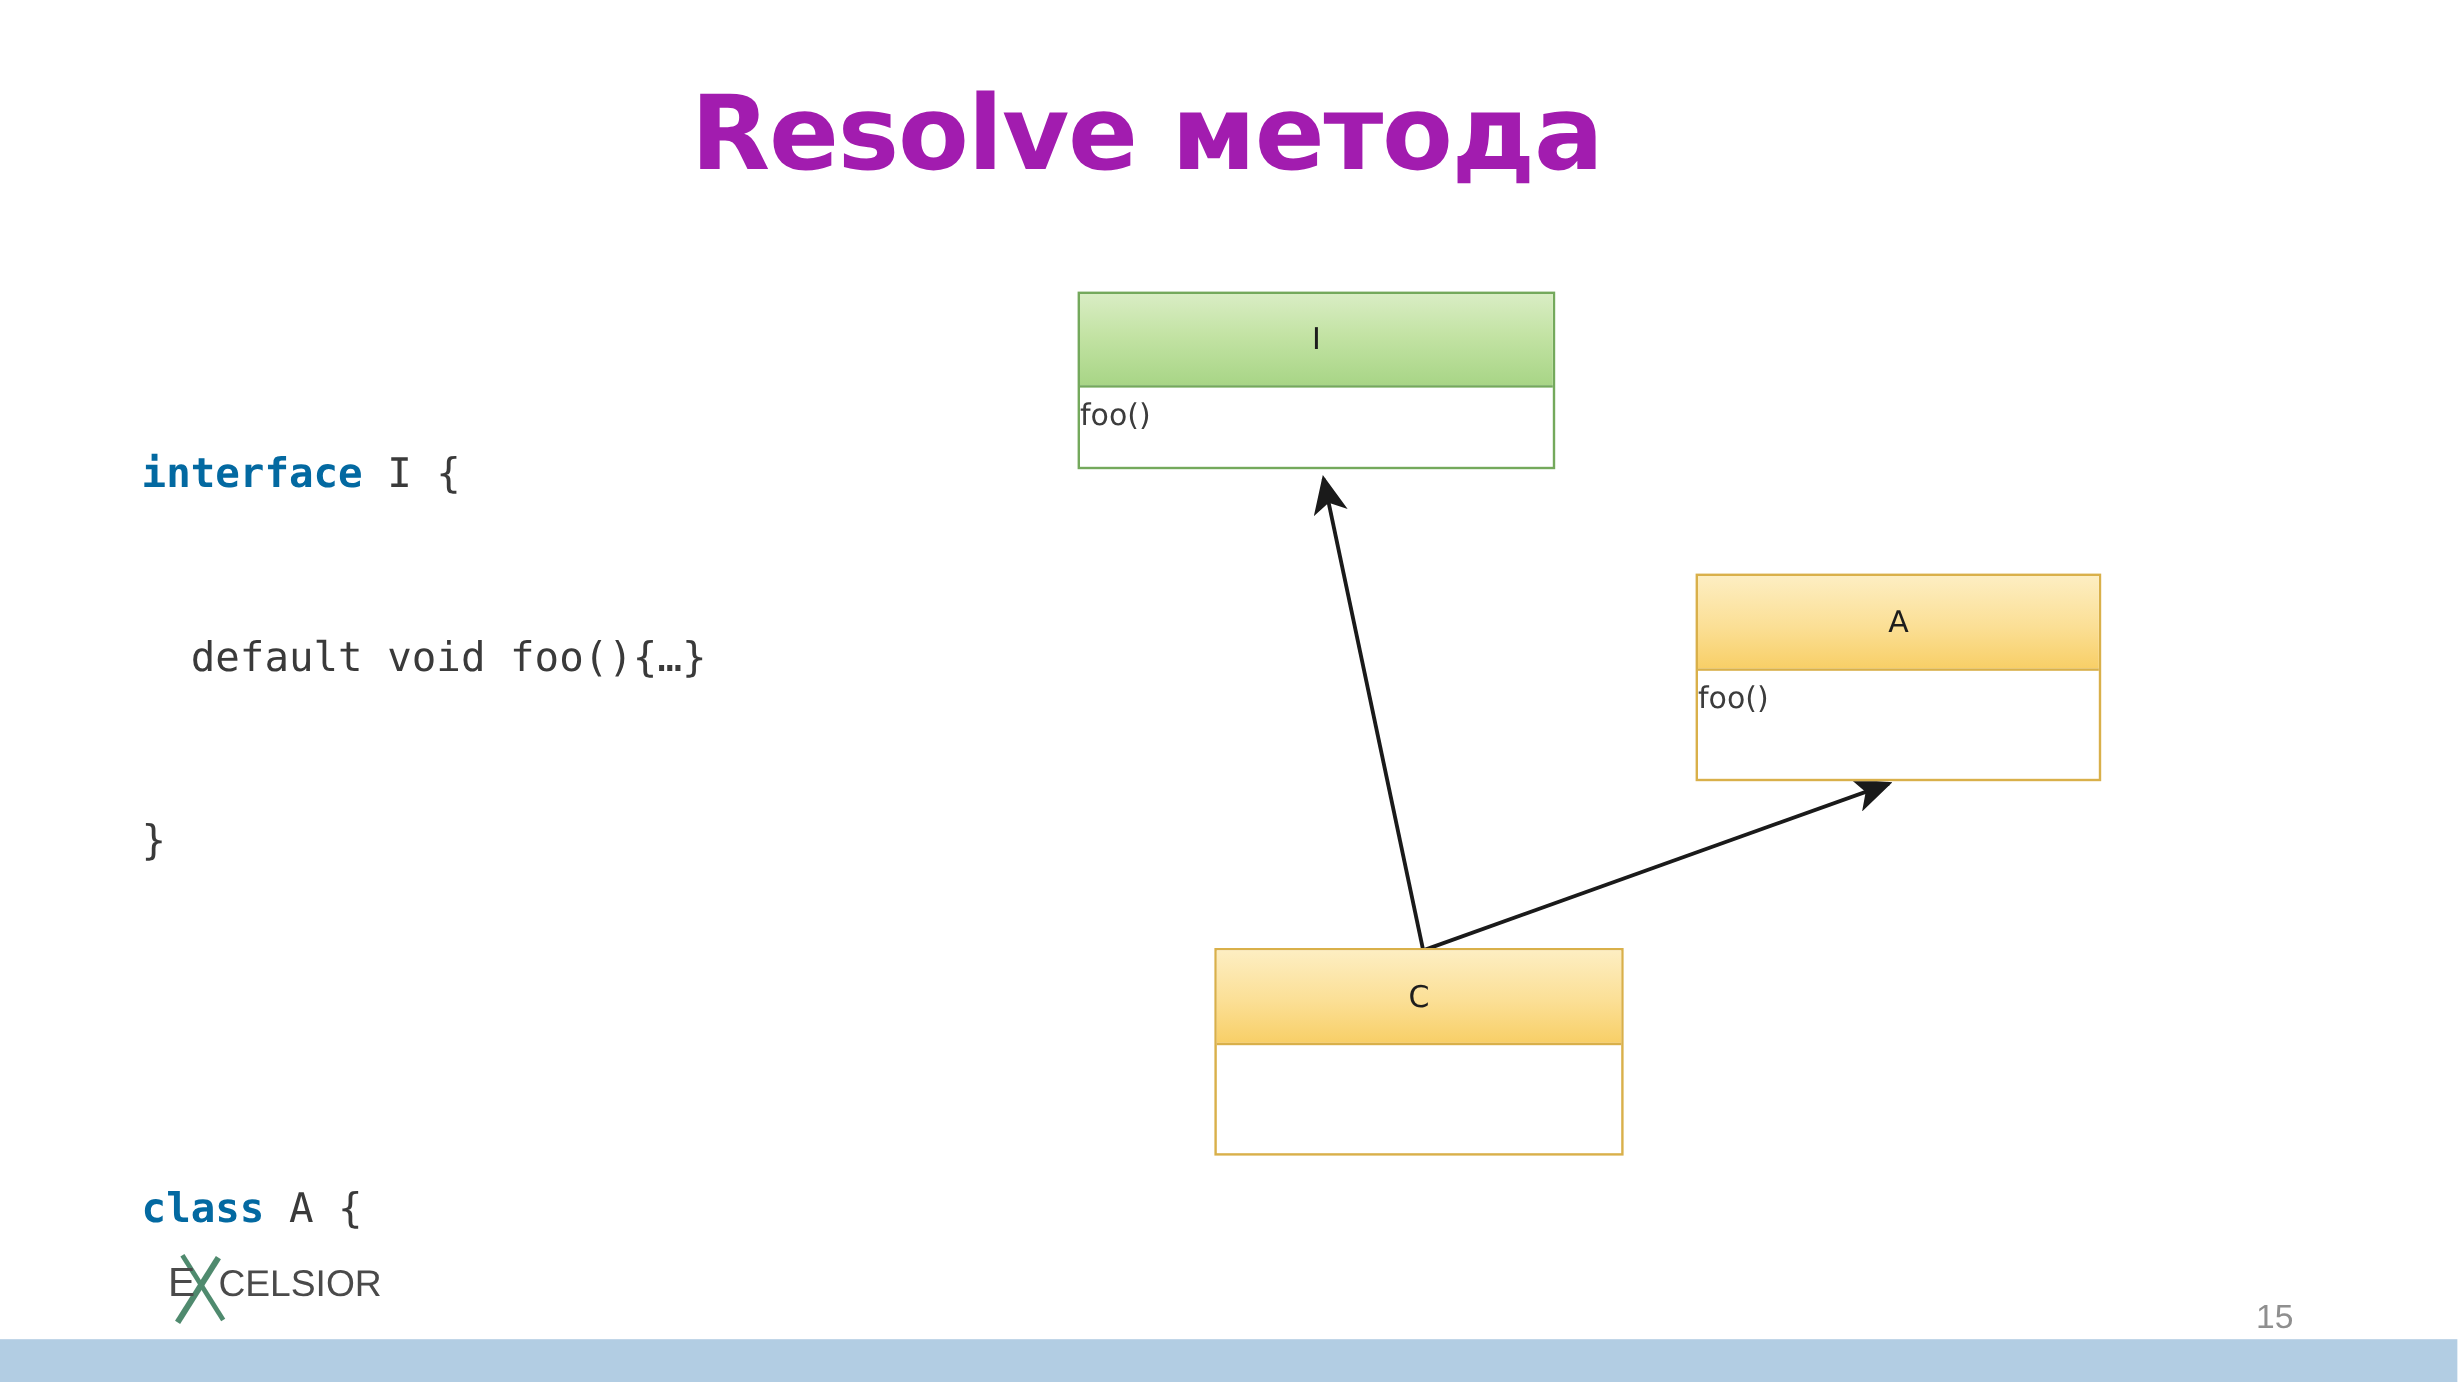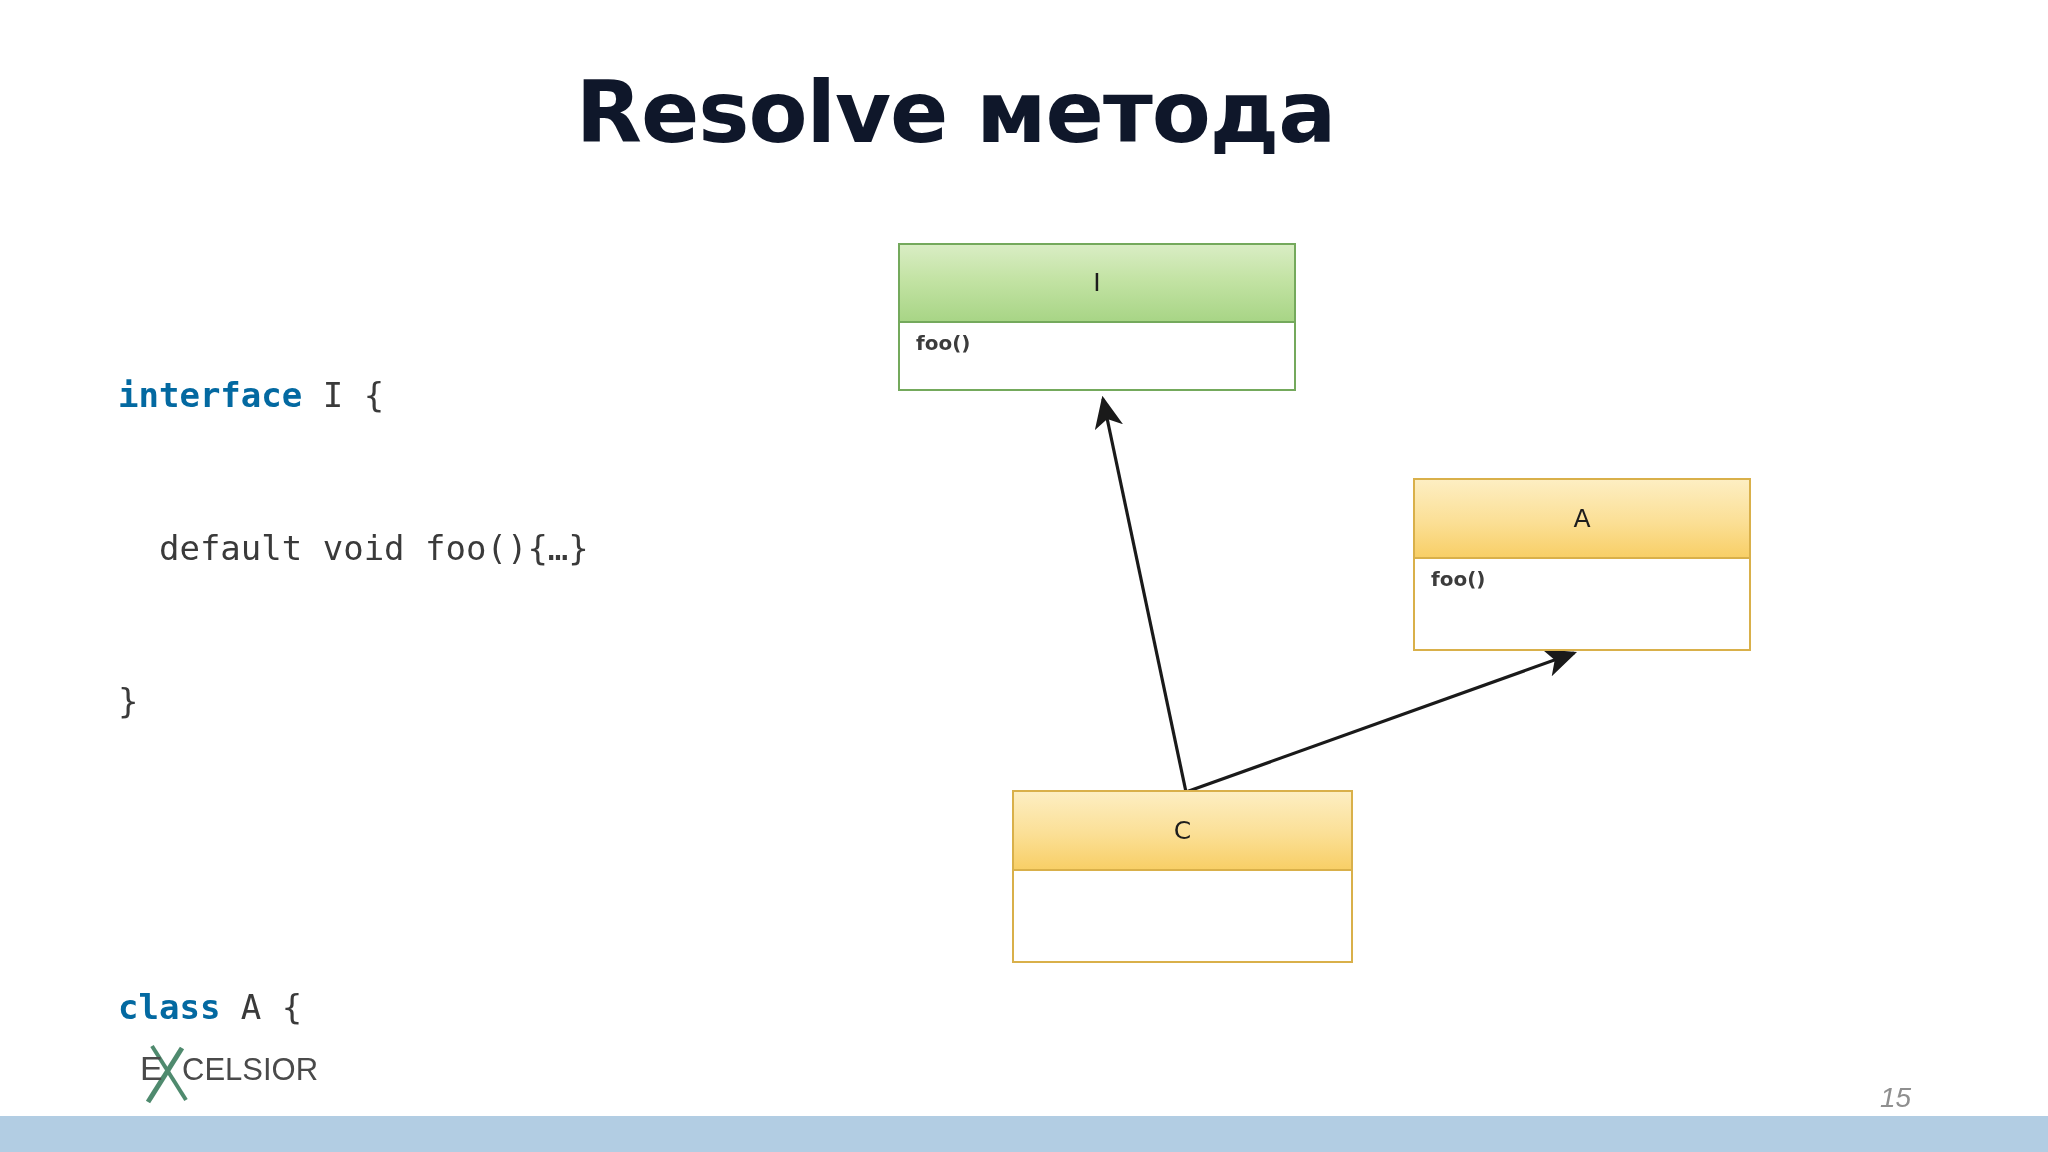--- a/index.html
+++ b/index.html
@@ -25,21 +25,21 @@
   
   #slide-title {
     position: absolute;
     left: 0;
     top: 62px;
     width: 1911px;
     text-align: center;
     font-family: "DejaVu Sans", sans-serif;
     font-size: 86px;
     font-weight: bold;
-    color: #0f172a;
+    color: #a21caf;
     letter-spacing: -1px;
     white-space: nowrap;
   }
 
   
   #code-block {
     position: absolute;
     left: 118px;
     top: 268px;
     font-family: "DejaVu Sans Mono", monospace;
@@ -88,25 +88,24 @@
     justify-content: center;
     font-family: "DejaVu Sans", sans-serif;
     font-size: 25px;
     color: #1d1d1d;
   }
   .uml-box .uml-body {
     box-sizing: border-box;
     height: 46%;
     display: flex;
     align-items: flex-start;
-    padding: 8px 0 0 16px;
+    padding: 8px 0 0 0;
     font-family: "DejaVu Sans", sans-serif;
-    font-size: 20px;
+    font-size: 25px;
     color: #3c3c3c;
-    font-weight: bold;
   }
 
   
   #uml-box-i {
     left: 898px; top: 243px; width: 398px; height: 148px;
     border: 2px solid #74a95c;
   }
   #uml-box-i .uml-header {
     background: linear-gradient(to bottom, #d9edc4 0%, #c3e3a4 45%, #a8d586 100%);
     border-bottom: 2px solid #74a95c;
@@ -146,21 +145,20 @@
   }
 
   
   #page-number {
     position: absolute;
     left: 1880px;
     top: 1082px;
     font-family: "Liberation Sans", sans-serif;
     font-size: 28px;
     color: #8f8f8f;
-    font-style: italic;
   }
 
   
   #bottom-bar {
     position: absolute;
     left: 0;
     top: 1116px;
     width: 2048px;
     height: 36px;
     background: #b2cde3;

